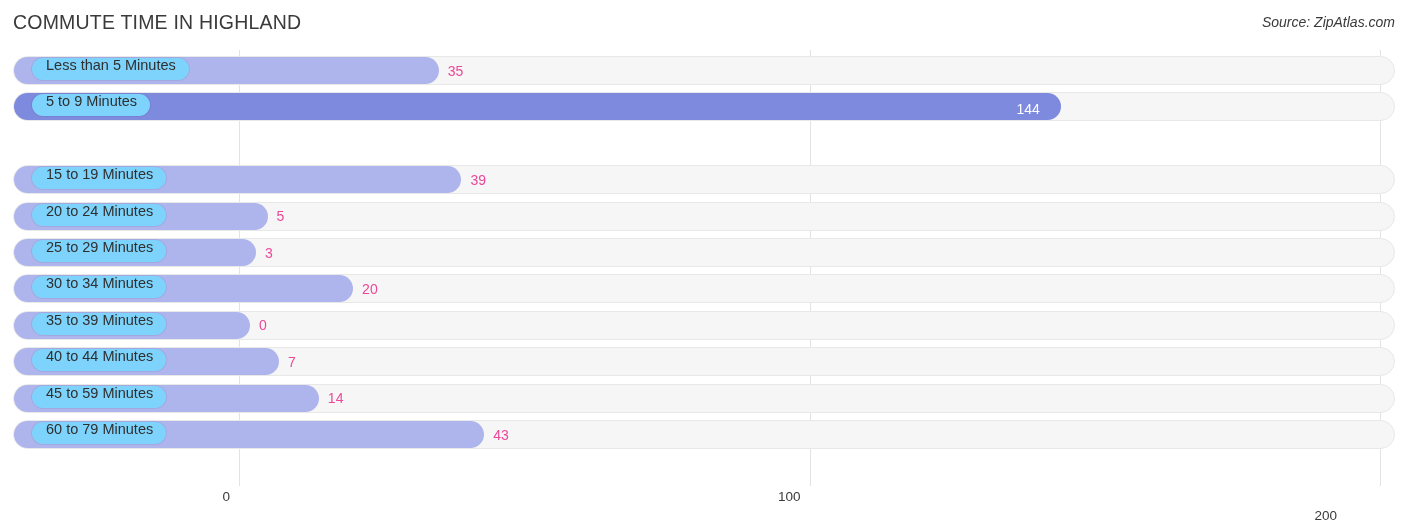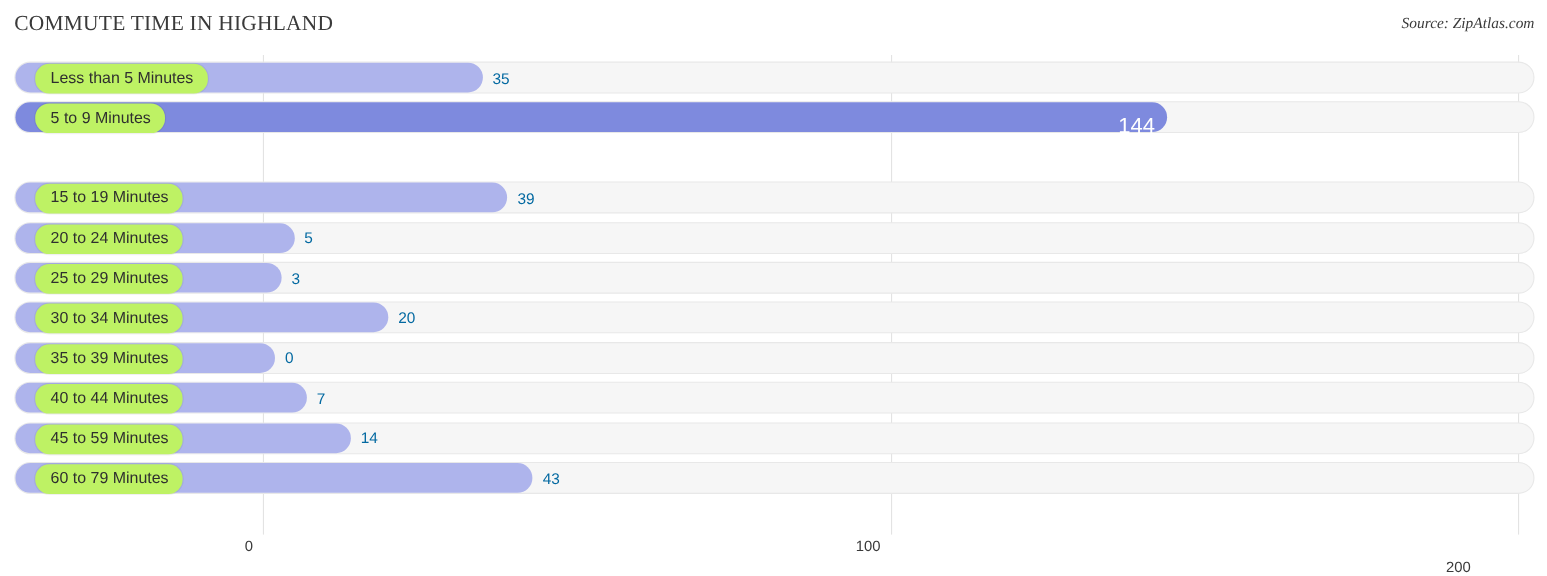--- a/index.html
+++ b/index.html
@@ -15,21 +15,20 @@
     overflow: hidden;
     position: relative;
   }
 
   
   .header {
     position: absolute;
     left: 0; top: 0;
     width: 1406px;
     height: 46px;
-    font-family: Liberation Serif, serif;
   }
   .chart-title {
     position: absolute;
     left: 13px;
     top: 11px;
     font-size: 19.5px;
     letter-spacing: 0.2px;
     color: #3a3a3a;
     font-weight: 400;
     white-space: nowrap;
@@ -104,55 +103,55 @@
     box-sizing: border-box;
   }
   .bar.light { background: #aeb4ec; }
   .bar.dark  { background: #7e8ade; }
 
   
   .cat-pill {
     position: absolute;
     left: 19px;
     top: 2px;
-    height: 27px;
-    background: #bef264;
+    height: 22px;
+    background: #7dd3fc;
     border-radius: 13px;
     display: flex;
-    align-items: center;
+    align-items: flex-start;
     padding: 0 13px 0 14px;
     box-sizing: border-box;
     box-shadow: 0 0 0 1px rgba(0,0,0,0.06);
   }
   .cat-label {
     font-size: 14.5px;
     color: #2f2f2f;
     white-space: nowrap;
     line-height: 1;
   }
 
   
   .val-out {
     position: absolute;
     top: 0;
     height: 29px;
     display: flex;
     align-items: center;
     font-size: 14px;
-    color: #0369a1;
+    color: #ec4899;
     white-space: nowrap;
   }
   
   .val-in {
     position: absolute;
-    top: 10px;
+    top: 4px;
     height: 26px;
     display: flex;
     align-items: center;
-    font-size: 20px;
+    font-size: 14px;
     color: #ffffff;
     white-space: nowrap;
   }
 
   
   .axis {
     position: absolute;
     left: 0;
     top: 486px;
     width: 1406px;

